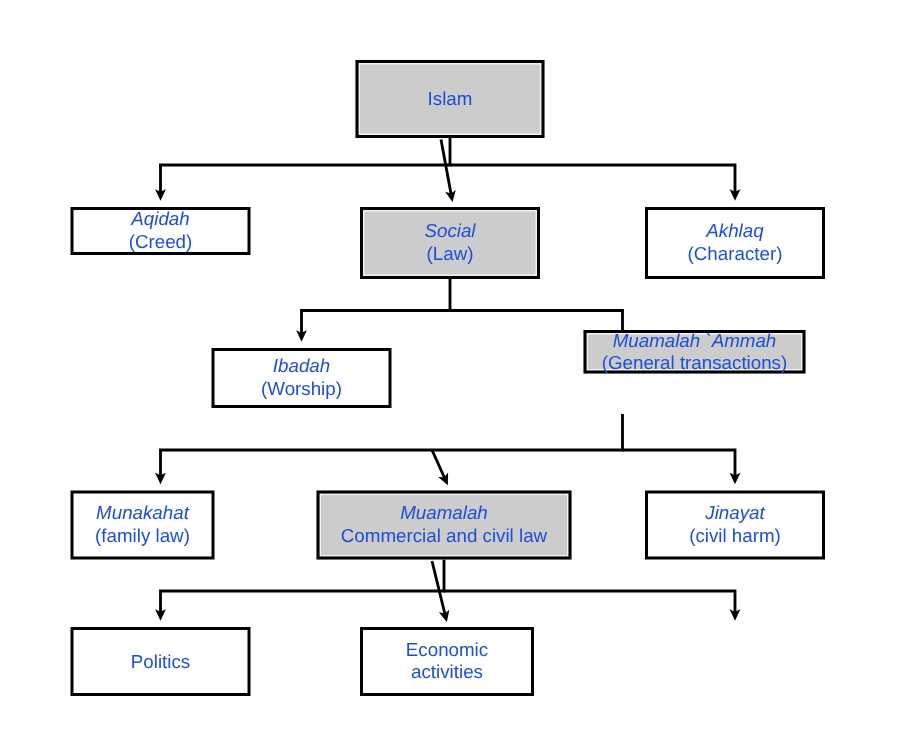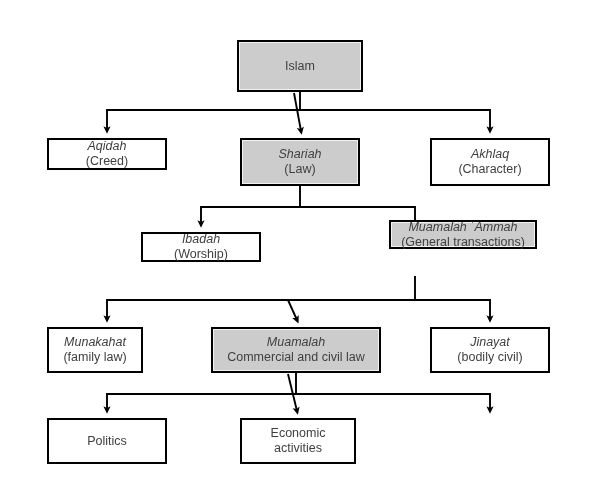--- a/index.html
+++ b/index.html
@@ -30,21 +30,21 @@
     position: absolute;
     box-sizing: border-box;
     border: 2.5px solid #000000;
     background: #ffffff;
     display: flex;
     flex-direction: column;
     align-items: center;
     justify-content: center;
     text-align: center;
     line-height: 1.18;
-    color: #404040;
+    color: #1d4ed8;
   }
   .node-box.shaded {
     background: #cccccc;
     border: 2.5px solid #000000;
     box-shadow: inset 0 0 0 1px #f2f2f2;
   }
   .node-line {
     display: block;
     white-space: nowrap;
   }
@@ -114,30 +114,30 @@
   <div class="node-box shaded" style="left:237px; top:40px; width:126px; height:52px;">
     <span class="node-line line-single">Islam</span>
   </div>
 
   <div class="node-box" style="left:47px; top:138px; width:120px; height:32px;">
     <span class="node-line line-italic">Aqidah</span>
     <span class="node-line line-plain">(Creed)</span>
   </div>
 
   <div class="node-box shaded" style="left:240px; top:138px; width:120px; height:48px;">
-    <span class="node-line line-italic">Shariah</span>
+    <span class="node-line line-italic">Social</span>
     <span class="node-line line-plain">(Law)</span>
   </div>
 
   <div class="node-box" style="left:430px; top:138px; width:120px; height:48px;">
     <span class="node-line line-italic">Akhlaq</span>
     <span class="node-line line-plain">(Character)</span>
   </div>
 
-  <div class="node-box" style="left:141px; top:232px; width:120px; height:30px;">
+  <div class="node-box" style="left:141px; top:232px; width:120px; height:40px;">
     <span class="node-line line-italic">Ibadah</span>
     <span class="node-line line-plain">(Worship)</span>
   </div>
 
   <div class="node-box shaded" style="left:341px; top:220px; width:148px; height:29px;margin-left:48px;">
     <span class="node-line line-italic">Muamalah  `Ammah</span>
     <span class="node-line line-plain">(General transactions)</span>
   </div>
 
   <div class="node-box" style="left:47px; top:327px; width:96px; height:46px;">
@@ -145,21 +145,21 @@
     <span class="node-line line-plain">(family law)</span>
   </div>
 
   <div class="node-box shaded" style="left:211px; top:327px; width:170px; height:46px;">
     <span class="node-line line-italic">Muamalah</span>
     <span class="node-line line-plain">Commercial and civil law</span>
   </div>
 
   <div class="node-box" style="left:430px; top:327px; width:120px; height:46px;">
     <span class="node-line line-italic">Jinayat</span>
-    <span class="node-line line-plain">(bodily civil)</span>
+    <span class="node-line line-plain">(civil harm)</span>
   </div>
 
   <div class="node-box" style="left:47px; top:418px; width:120px; height:46px;">
     <span class="node-line line-single">Politics</span>
   </div>
 
   <div class="node-box" style="left:240px; top:418px; width:116px; height:46px;">
     <span class="node-line line-single">Economic</span>
     <span class="node-line line-single">activities</span>
   </div>

